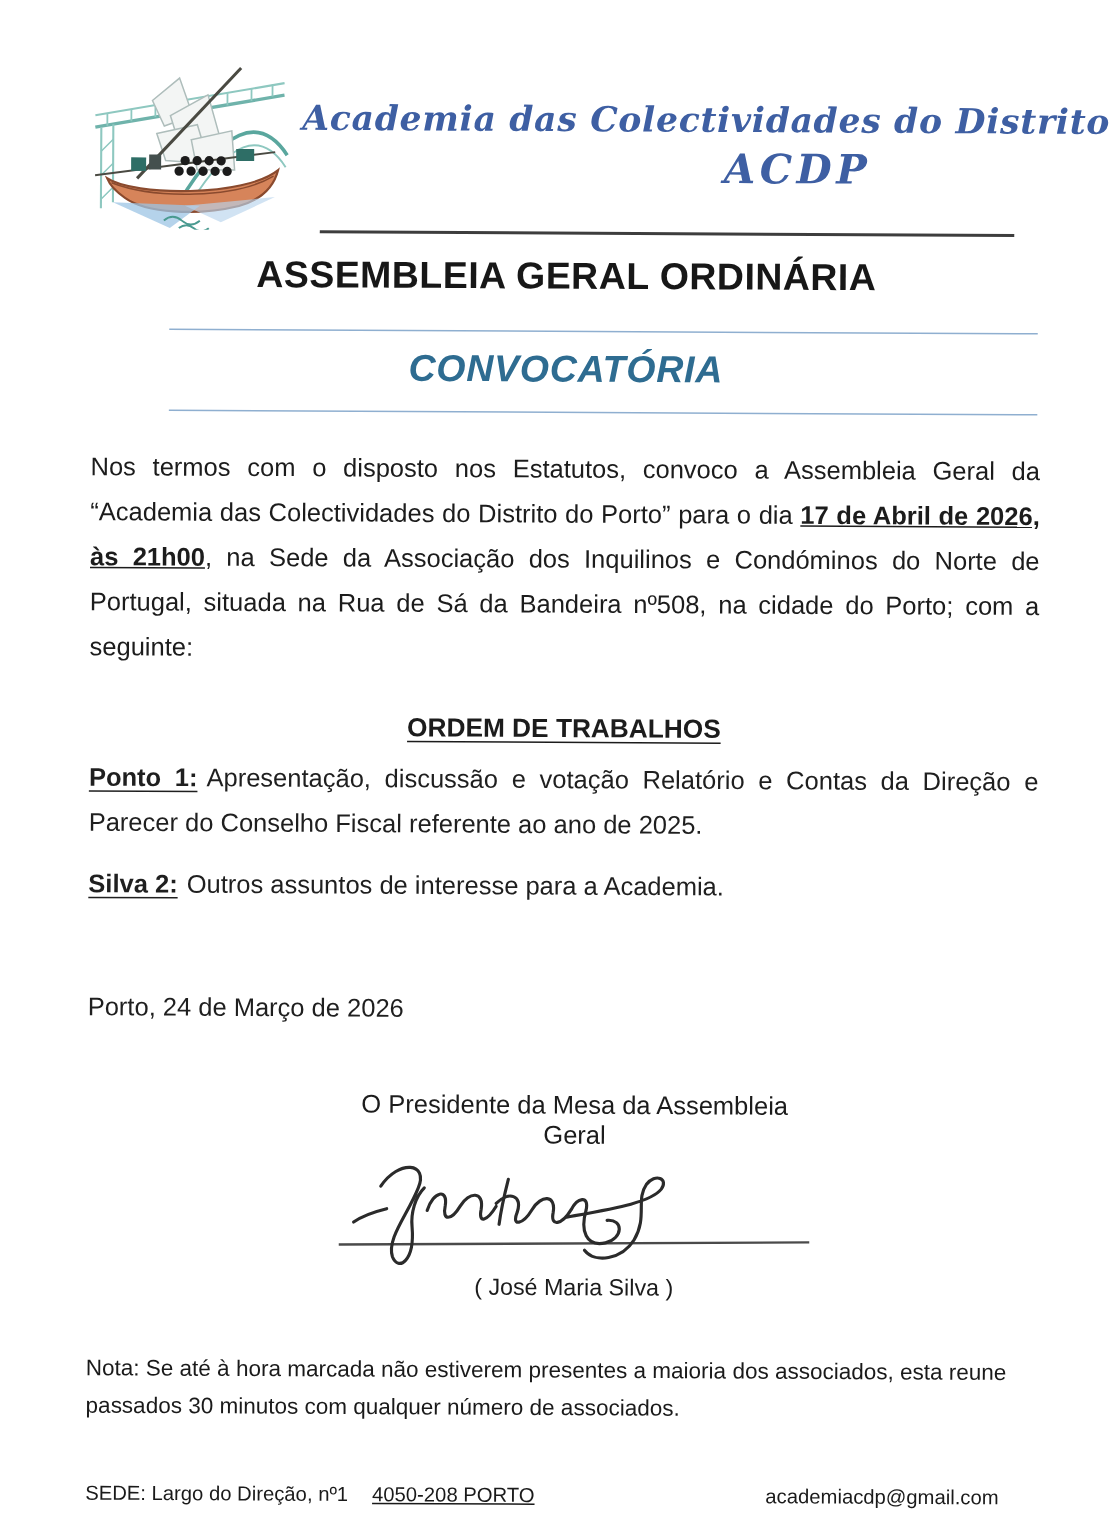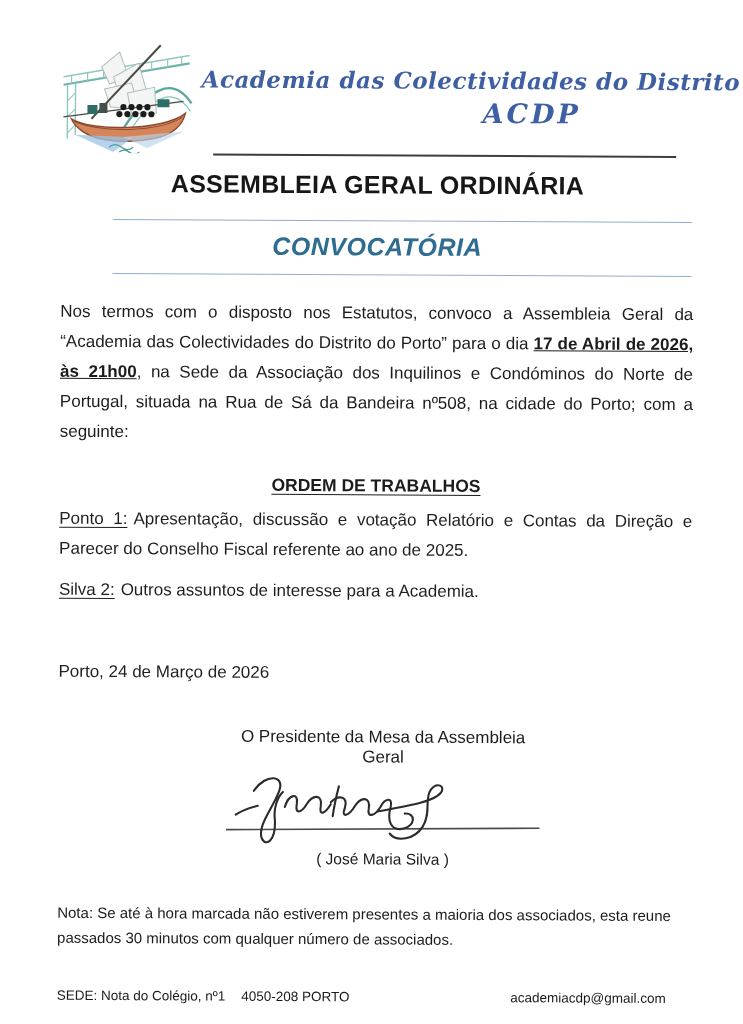--- a/index.html
+++ b/index.html
@@ -58,37 +58,37 @@
   }
   .bold-underline { font-weight: bold; text-decoration: underline; }
 
   h3.agenda-heading {
     text-align: center; font-size: 17.5px; font-weight: bold;
     text-decoration: underline; text-underline-offset: 3px;
     margin-top: 27px; color: #1c1c1c;
   }
   p.agenda-item { margin-top: 9px; font-size: 17px; line-height: 30px; text-align: justify; }
   p.agenda-item + p.agenda-item { margin-top: 11px; }
-  .agenda-label { font-weight: normal; text-decoration: underline; text-underline-offset: 3px; margin-right: 6px; margin-top: 36px; }
+  .agenda-label { font-weight: bold; text-decoration: underline; text-underline-offset: 3px; margin-right: 6px; margin-top: 36px; }
 
   p.dateline { margin-top: 57px; font-size: 17px; }
 
   .sig-block { width: 330px; margin: 44px 0 0 160px; text-align: center; }
   .sig-title { font-size: 17px; color: #1c1c1c; }
   .sig-art { display: block; margin: 4px auto 0 auto; }
   .sig-name { font-size: 15.5px; margin-top: 1px; color: #1c1c1c; }
 
   p.note { margin-top: 33px; font-size: 15px; line-height: 25px; font-weight: 500; color: #1a1a1a; max-width: 620px; }
 
   .footer {
     position: absolute; left: 62px; right: 48px; bottom: 20px;
     display: flex; justify-content: space-between; align-items: baseline;
     font-size: 13.5px; color: #1a1a1a;
   }
-  .footer .sede-group span + span { margin-left: 16px; }
+  .footer .sede-group span + span { margin-left: 16px; text-decoration: underline; }
   .footer .email { margin-right: 24px; margin-left: 40px; }
 </style>
 </head>
 <body>
 
 <div class="sheet">
 
   <div class="header">
     <div class="logo-wrap">
       
@@ -177,18 +177,18 @@
         <path d="M152 40 C184 34 208 30 215 21 C220 14 211 10 205 18 C198 28 206 40 197 55 C189 68 171 71 164 62"></path>
       </g>
     </svg>
     <div class="sig-name">( José Maria Silva )</div>
   </div>
 
   <p class="note">Nota: Se até à hora marcada não estiverem presentes a maioria dos associados, esta reune passados 30 minutos com qualquer número de associados.</p>
 
   <div class="footer">
     <div class="sede-group">
-      <span>SEDE: Nota do Colégio, nº1</span><span>4050-208 PORTO</span>
+      <span>SEDE: Largo do Direção, nº1</span><span>4050-208 PORTO</span>
     </div>
     <span class="email">academiacdp@gmail.com</span>
   </div>
 
 </div>
 
 </body></html>

